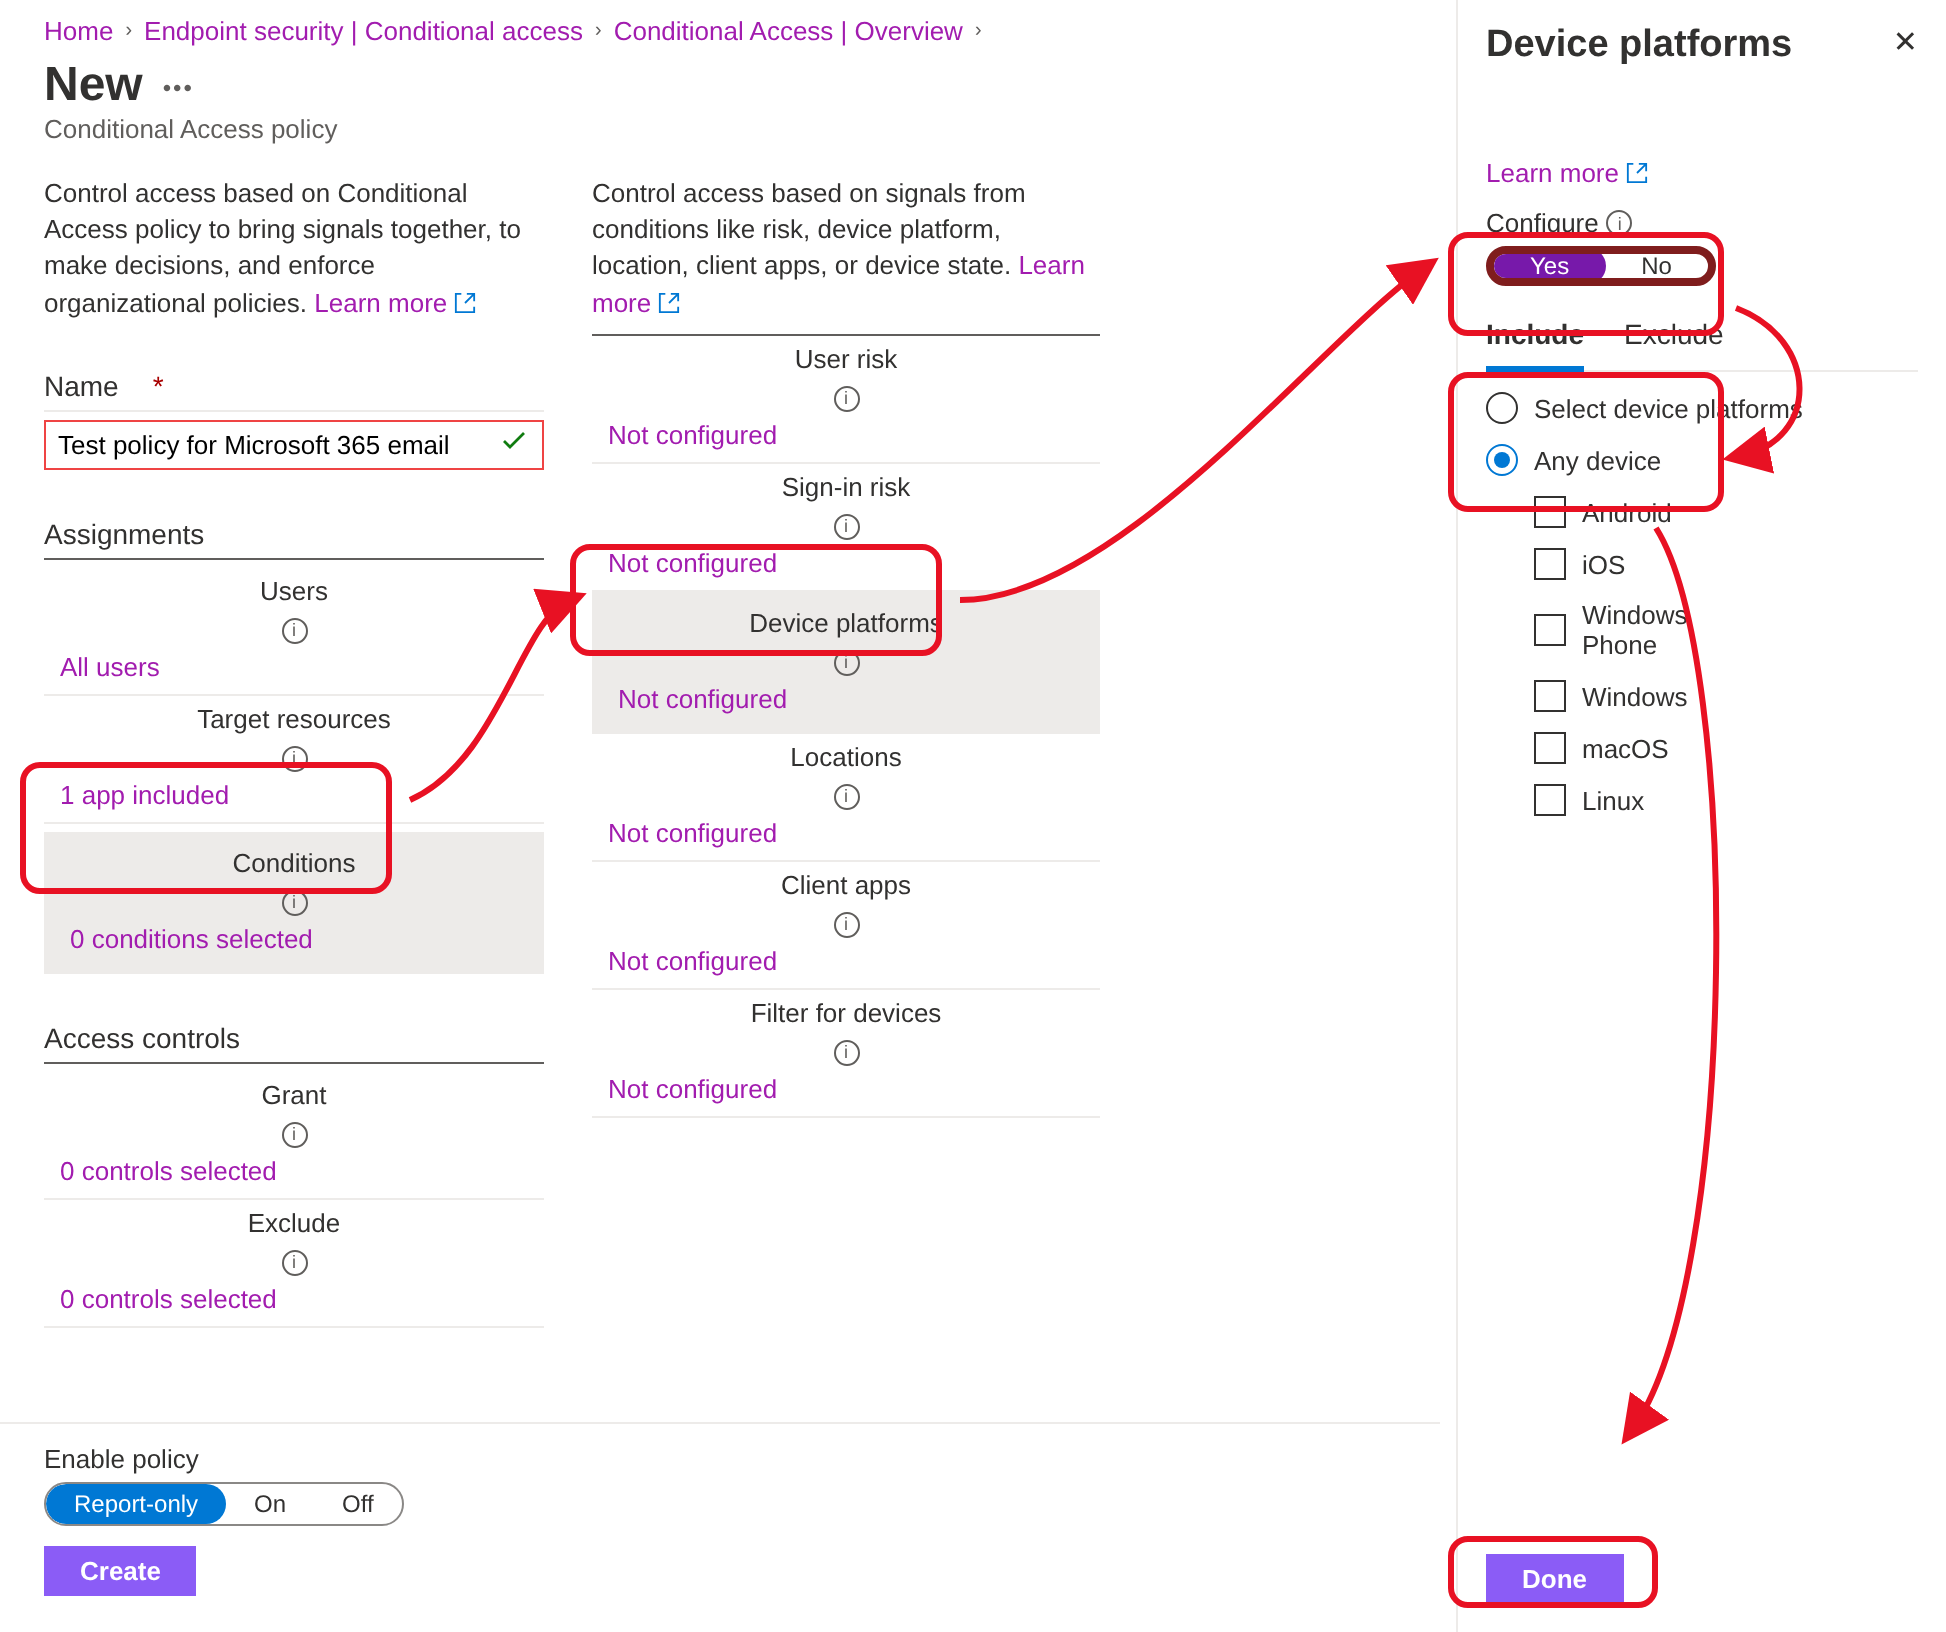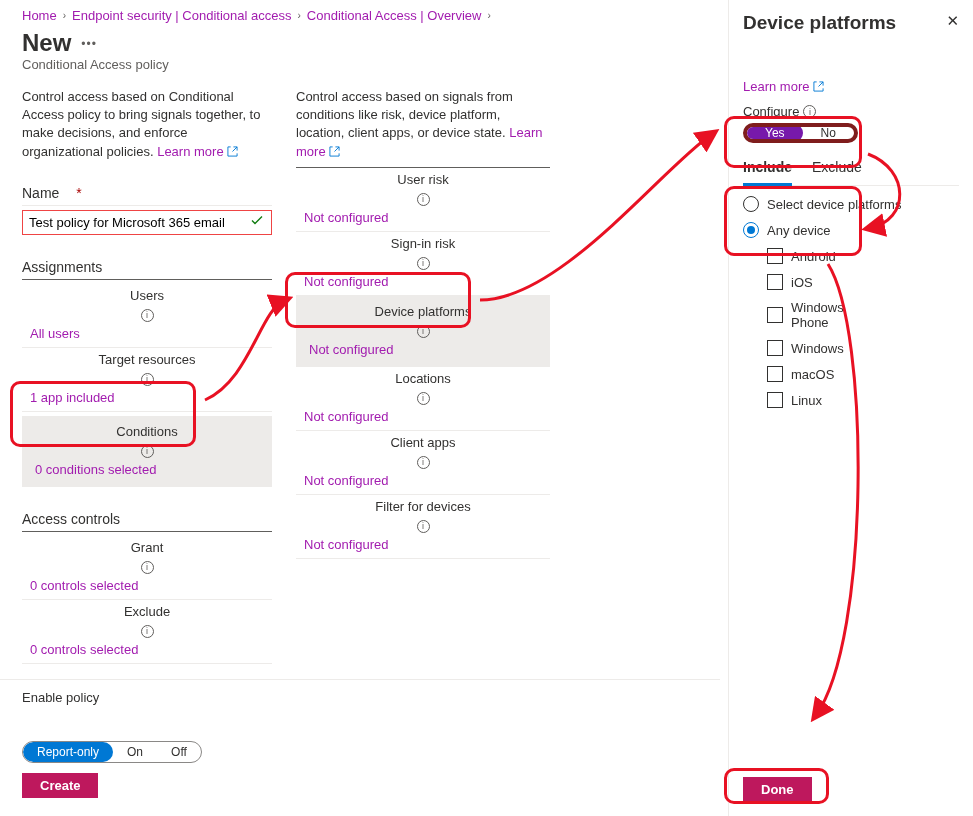--- a/index.html
+++ b/index.html
@@ -116,37 +116,36 @@
     background: #fff;
   }
   .footer-label { font-size: 13px; margin-bottom: 4px; }
   .toggle3 {
     display:inline-flex;
     border: 1px solid #8a8886;
     border-radius: 12px;
     overflow: hidden;
     height: 22px;
     align-items: center;
-    margin-top: 32px;
   }
   .toggle3 span {
     padding: 0 14px;
     font-size: 12px;
     line-height: 20px;
     color: #323130;
   }
   .toggle3 span.active {
     background: #0078d4;
     color: #fff;
     border-radius: 11px;
     margin: 0;
   }
   .btn-primary {
     display:inline-block;
-    background: #be185d;
+    background: #8b5cf6;
     color: #fff;
     border: none;
     padding: 5px 18px;
     font-size: 13px;
     font-weight: 600;
     cursor: pointer;
     margin-top: 10px;
   }
 
   

